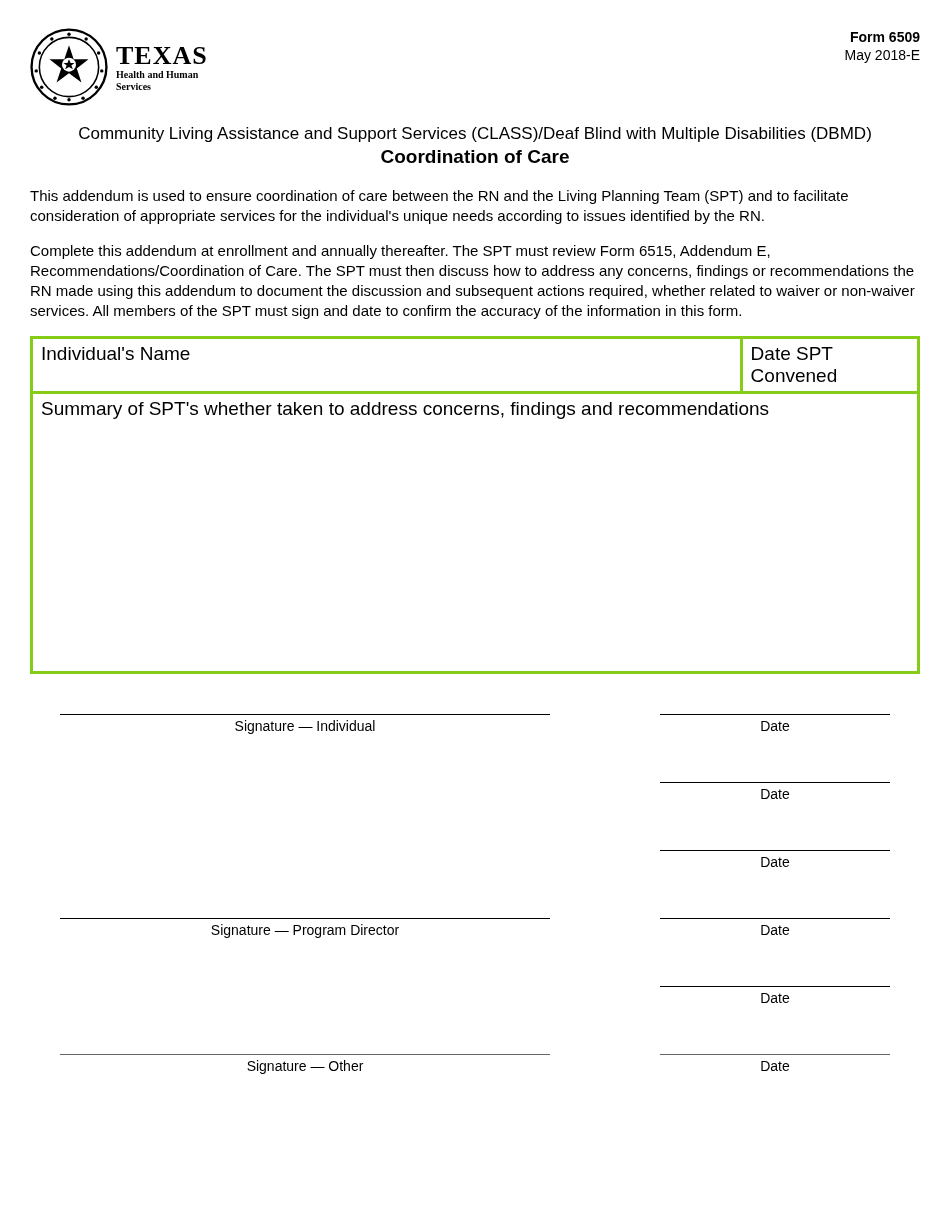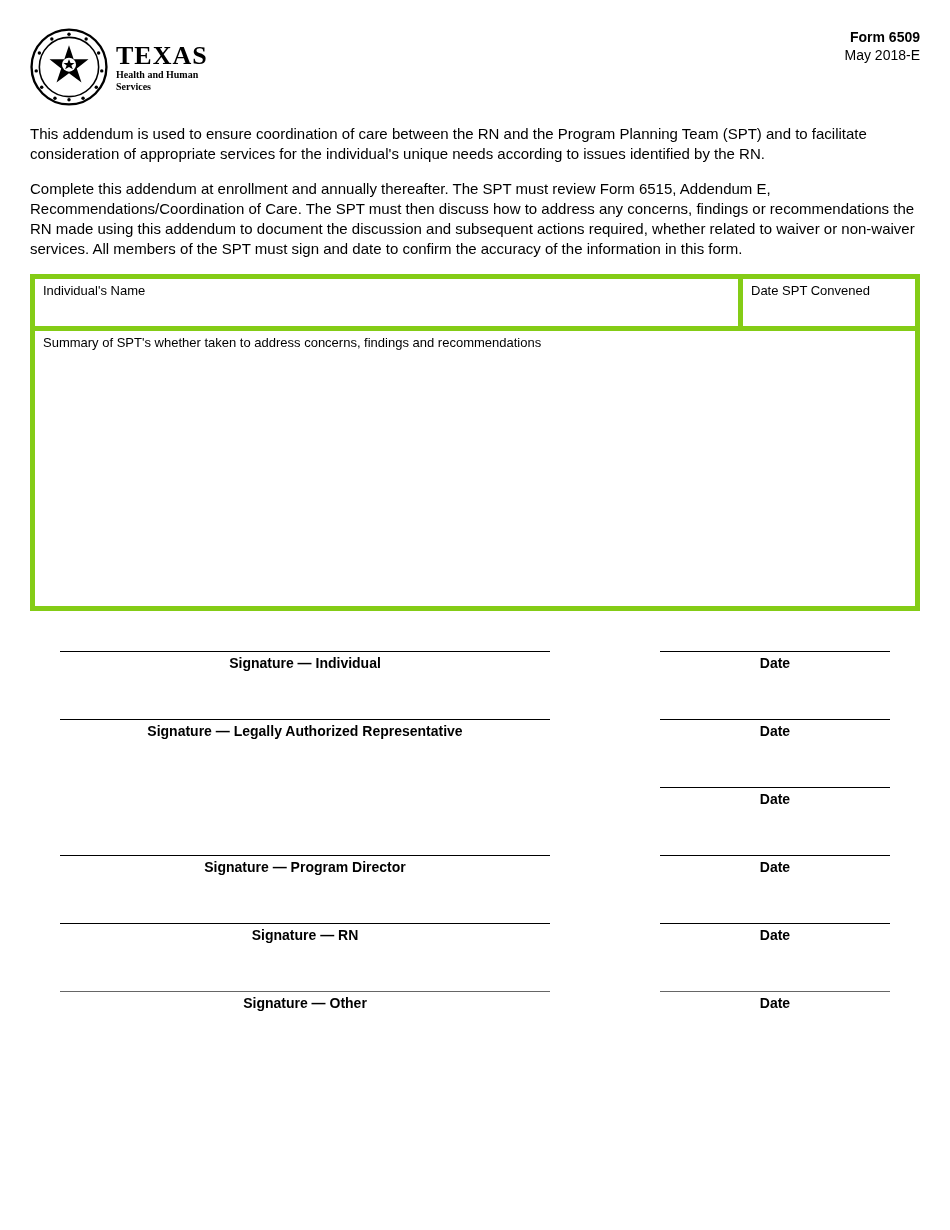--- a/index.html
+++ b/index.html
@@ -73,43 +73,42 @@
       line-height: 1.35;
       margin-bottom: 14px;
     }
     .form-table {
       width: 100%;
       border-collapse: collapse;
       margin-top: 6px;
       margin-bottom: 40px;
     }
     .form-table td {
-      border: 5px solid #84cc16;
+      border: 3px solid #84cc16;
       vertical-align: top;
       padding: 4px 8px;
-      font-size: 13px;
+      font-size: 19px;
     }
     .cell-name {
       width: 80%;
       height: 52px;
     }
     .cell-date {
       width: 20%;
     }
     .cell-summary {
       height: 280px;
     }
     .sig-section {
       padding: 0 30px;
     }
     .sig-row {
       display: flex;
       gap: 70px;
       margin-bottom: 48px;
-      font-weight: bold;
     }
     .sig-row:last-child {
       margin-bottom: 4px;
     }
     .sig-left {
       flex: 0 0 490px;
     }
     .sig-right {
       flex: 0 0 230px;
       margin-left: auto;
@@ -156,23 +155,25 @@
       <span class="logo-sub">Services</span>
     </div>
   </div>
   <div class="form-meta">
     <div class="form-number">Form 6509</div>
     <div>May 2018-E</div>
   </div>
 </div>
 
 <div class="title-block">
+  <div class="title-line1">Community Living Assistance and Support Services (CLASS)/Deaf Blind with Multiple Disabilities (DBMD)</div>
+  <div class="title-line2">Coordination of Care</div>
 </div>
 
-<p class="para">This addendum is used to ensure coordination of care between the RN and the Program Planning Team (SPT) and to facilitate consideration of appropriate services for the individual's unique needs according to issues identified by the RN.</p>
+<p class="para">This addendum is used to ensure coordination of care between the RN and the Living Planning Team (SPT) and to facilitate consideration of appropriate services for the individual's unique needs according to issues identified by the RN.</p>
 <p class="para">Complete this addendum at enrollment and annually thereafter. The SPT must review Form 6515, Addendum E, Recommendations/Coordination of Care. The SPT must then discuss how to address any concerns, findings or recommendations the RN made using this addendum to document the discussion and subsequent actions required, whether related to waiver or non-waiver services. All members of the SPT must sign and date to confirm the accuracy of the information in this form.</p>
 
 <table class="form-table">
   <tbody>
       <tr>
     <td class="cell-name">
       <span>Individual's Name</span>
     </td>
     <td class="cell-date">
       <span>Date SPT Convened</span>
@@ -189,44 +190,38 @@
 <div class="sig-section">
   <div class="sig-row">
     <div class="sig-left">
         <div class="sig-line">Signature — Individual</div>
       </div>
     <div class="sig-right">
         <div class="sig-line">Date</div>
       </div>
   </div>
   <div class="sig-row">
-    <div class="sig-left">
-        <div class="sig-line">Signature — Legally Authorized Representative</div>
-      </div>
     <div class="sig-right">
         <div class="sig-line">Date</div>
       </div>
   </div>
   <div class="sig-row">
     <div class="sig-right">
         <div class="sig-line">Date</div>
       </div>
   </div>
   <div class="sig-row">
     <div class="sig-left">
         <div class="sig-line">Signature — Program Director</div>
       </div>
     <div class="sig-right">
         <div class="sig-line">Date</div>
       </div>
   </div>
   <div class="sig-row">
-    <div class="sig-left">
-        <div class="sig-line">Signature — RN</div>
-      </div>
     <div class="sig-right">
         <div class="sig-line">Date</div>
       </div>
   </div>
   <div class="sig-row">
     <div class="sig-left">
         <div class="sig-line thin">Signature — Other</div>
       </div>
     <div class="sig-right">
         <div class="sig-line thin">Date</div>

